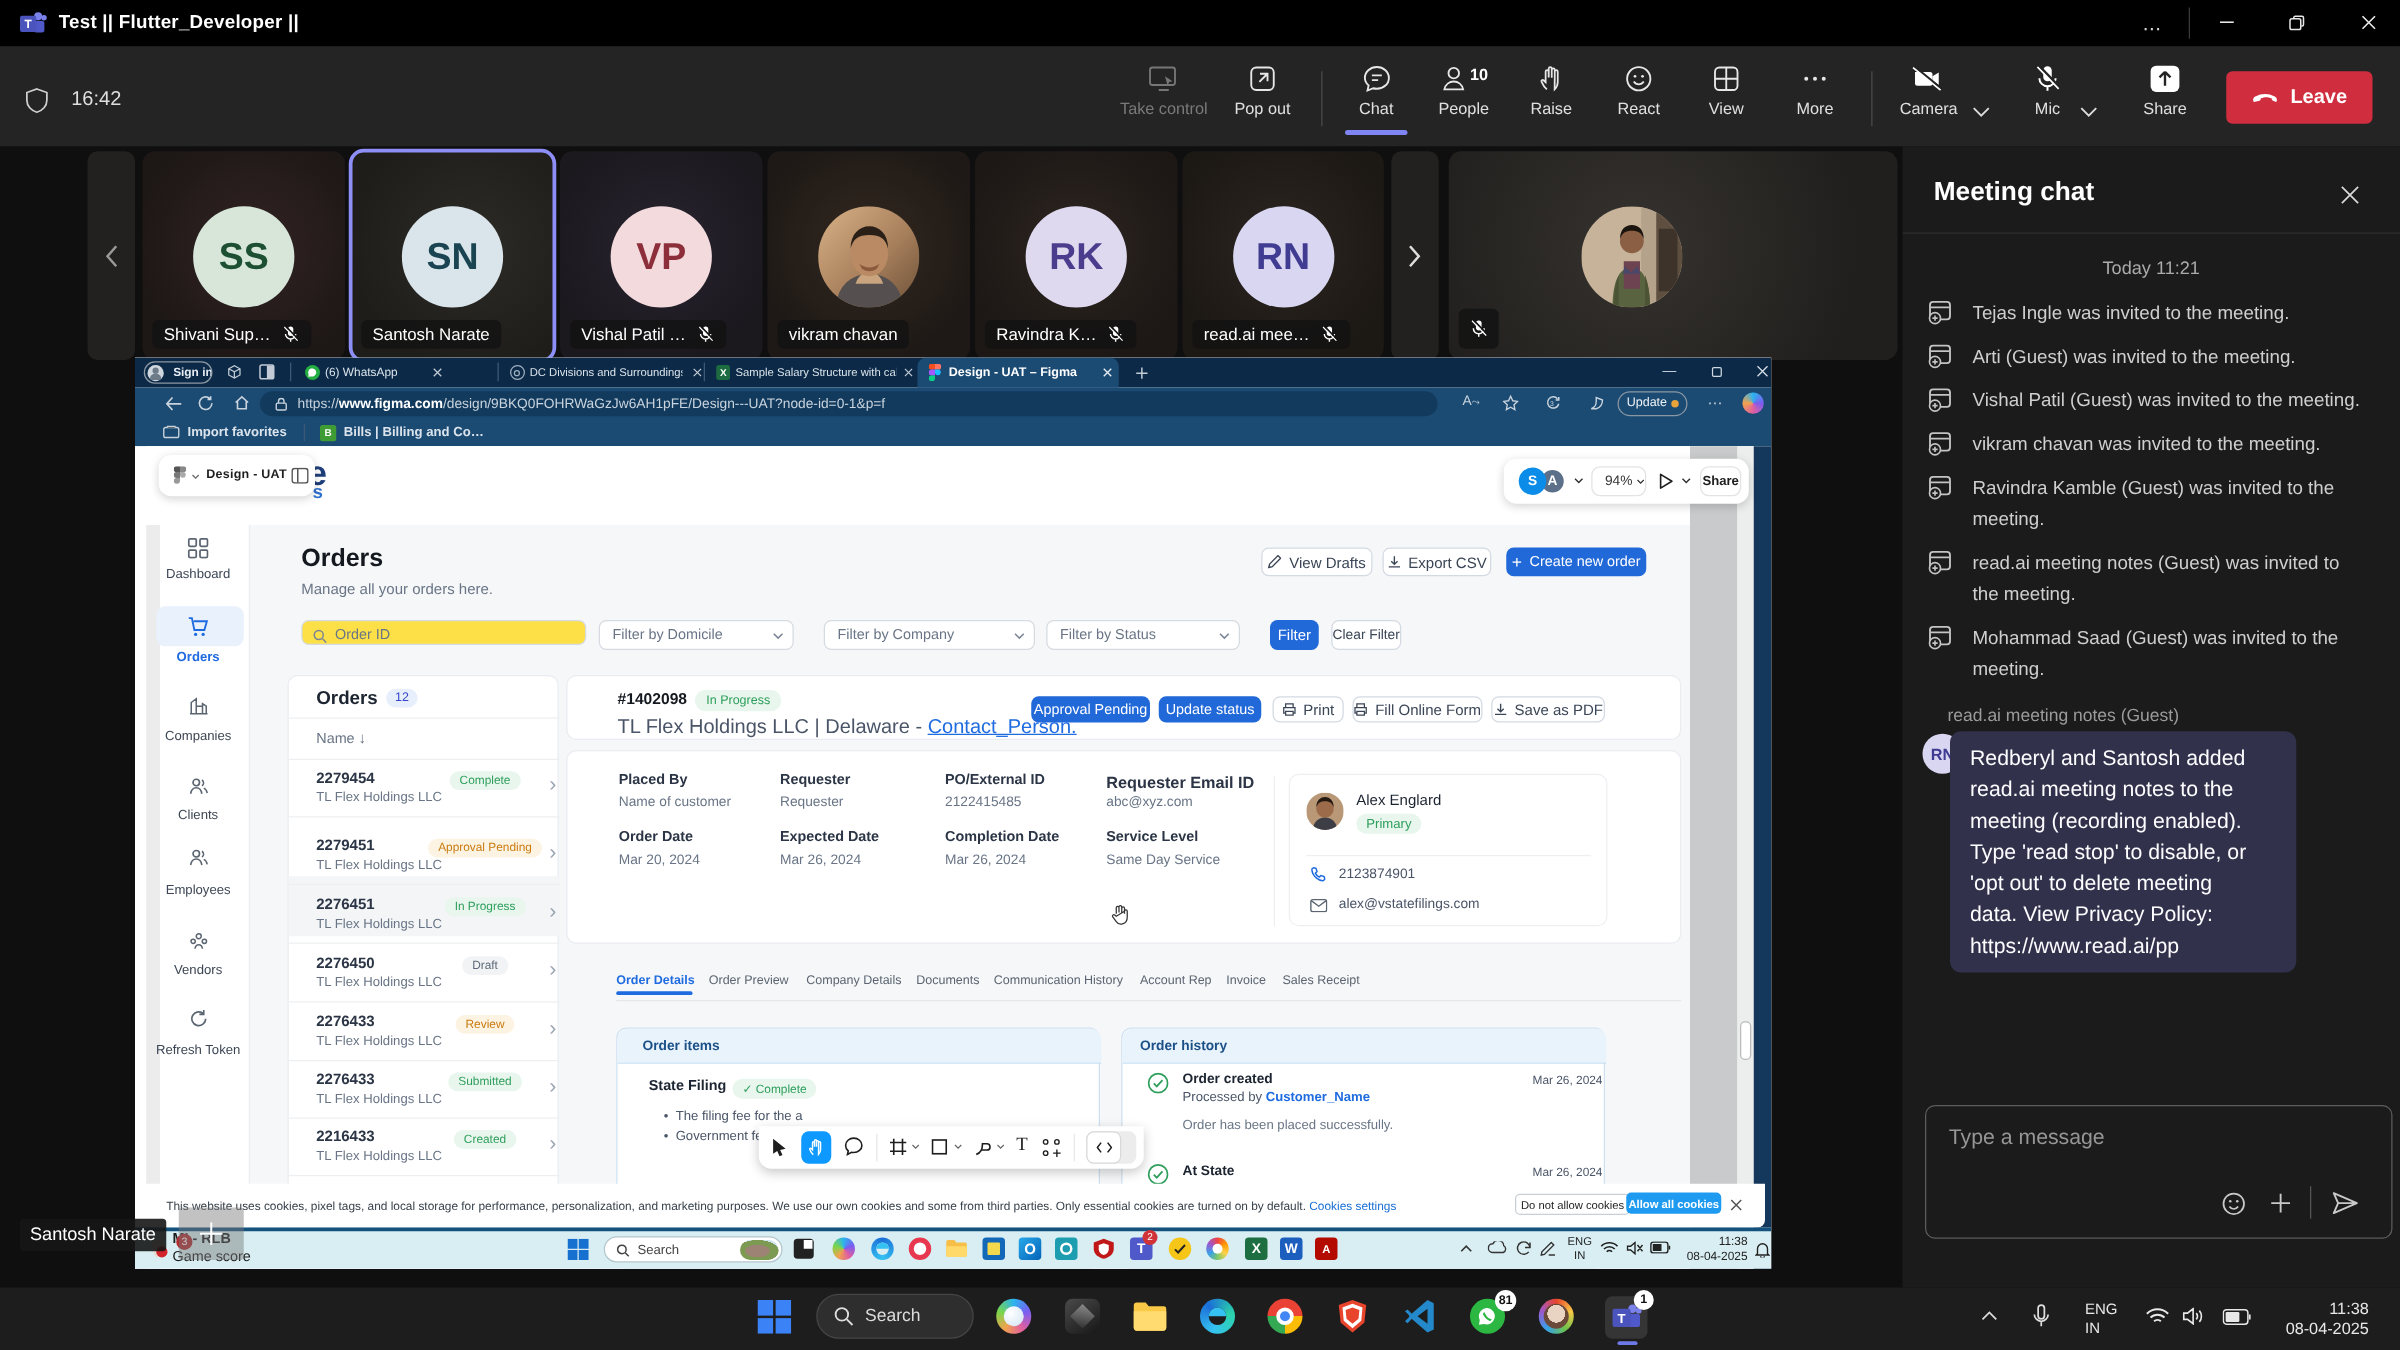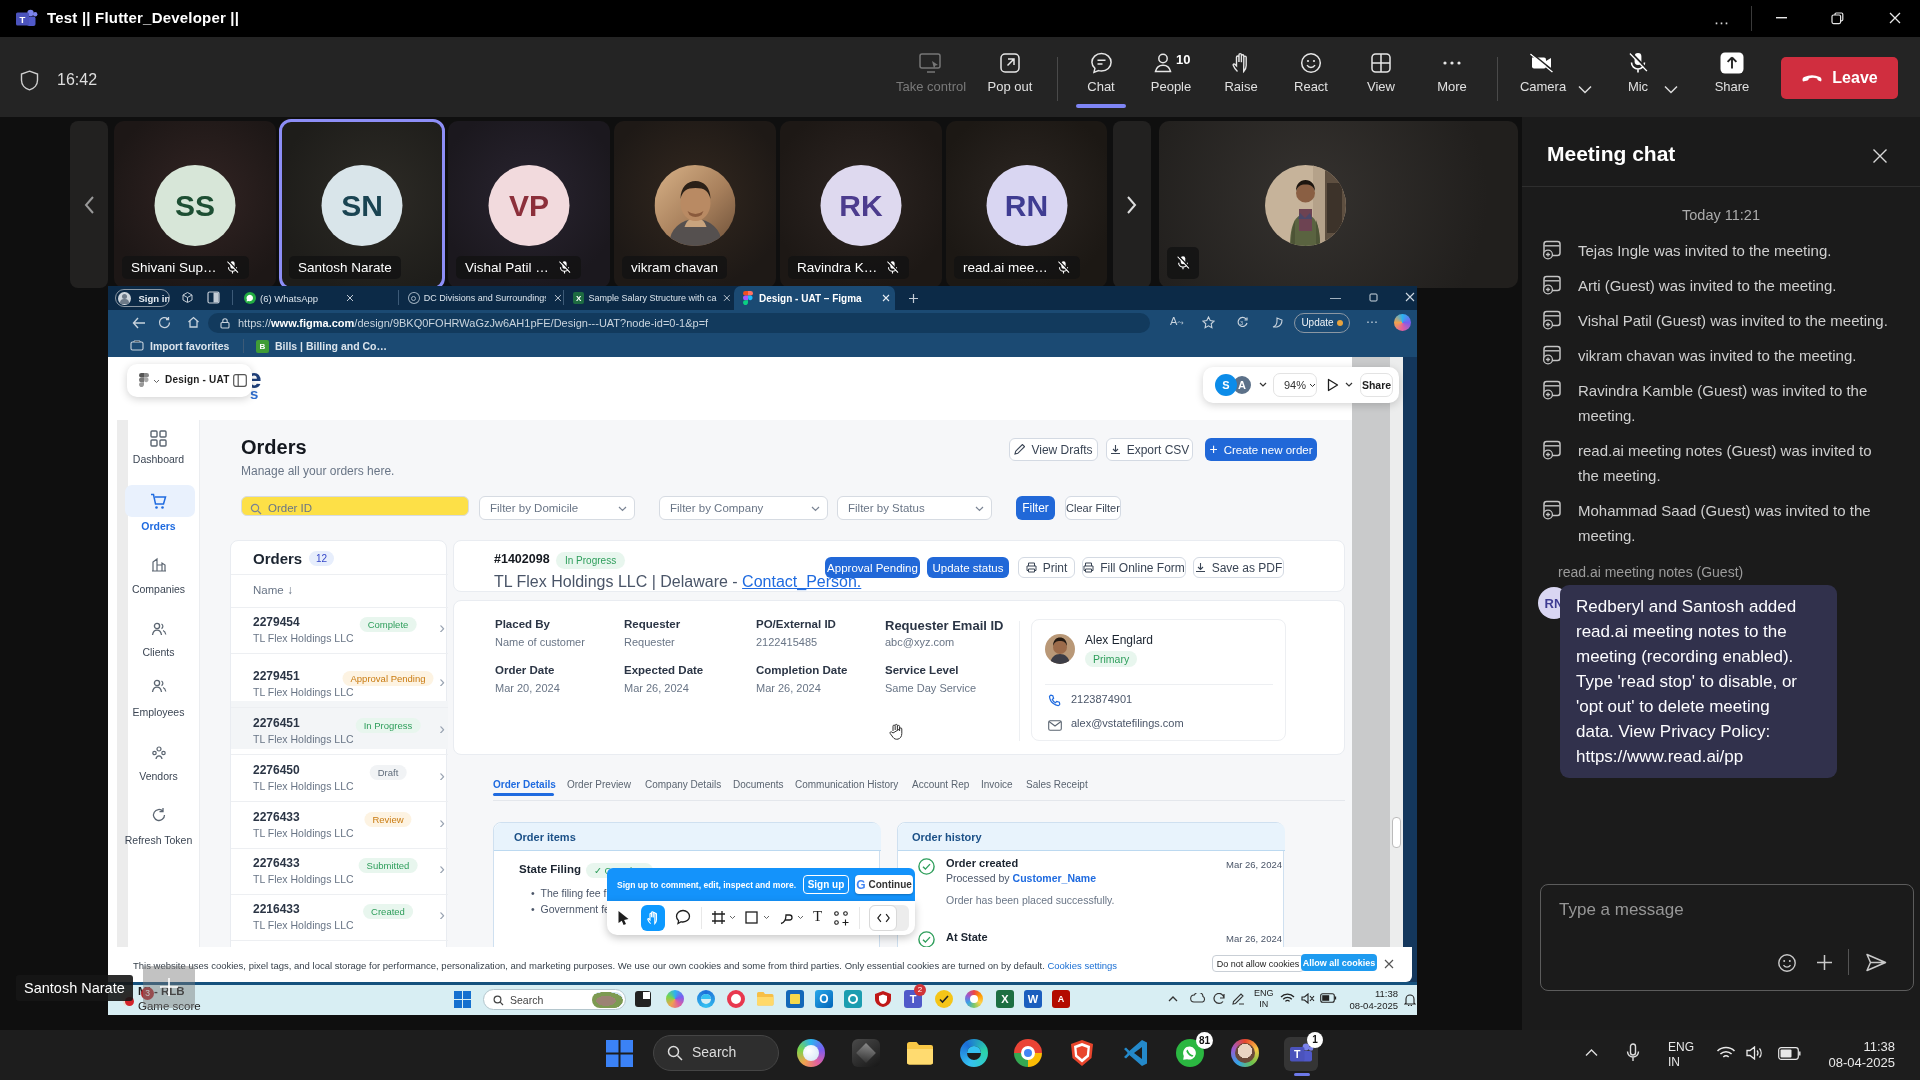--- a/index.html
+++ b/index.html
@@ -656,25 +656,20 @@
         <div class="abs" style="left:48px;top:49px;font-size:10.5px;color:#4a5568">Processed by <span style="color:#1f6be0;font-weight:700">Customer_Name</span></div>
         <div class="abs" style="left:48px;top:71px;font-size:10.5px;color:#697586;white-space:nowrap">Order has been placed successfully.</div>
         <svg class="abs" style="left:20px;top:108px" width="17" height="17" viewBox="0 0 17 17">
             <circle cx="8.5" cy="8.5" r="7.6" fill="none" stroke="#2e9e5b" stroke-width="1.4"></circle>
             <path d="M5 8.7l2.4 2.4 4.6-5" fill="none" stroke="#2e9e5b" stroke-width="1.4"></path>
           </svg>
         <div class="abs" style="left:48px;top:108px;font-size:11px;font-weight:700;color:#1b2430">At State</div>
         <div class="abs" style="left:328px;top:110px;font-size:9.5px;color:#4a5568;white-space:nowrap">Mar 26, 2024</div>
       </div>
 
-      <div class="abs" style="left:499px;top:511px;width:308px;height:33px;background:#1493fb;border-radius:6px 6px 0 0">
-        <div class="abs" style="left:10px;top:11px;font-size:8.5px;font-weight:700;color:#fff;white-space:nowrap;top:12px">Sign up to comment, edit, inspect and more.</div>
-        <div class="abs" style="left:196px;top:7px;width:46px;height:19px;border:1px solid #fff;border-radius:4px;color:#fff;font-size:10px;font-weight:700;display:flex;align-items:center;justify-content:center">Sign up</div>
-        <div class="abs" style="left:248px;top:7px;width:58px;height:19px;background:#fff;border-radius:4px;color:#333;font-size:10px;font-weight:700;display:flex;align-items:center;justify-content:center;gap:3px;box-shadow:0 1px 2px rgba(0,0,0,.25)"><span style="color:#4285F4;font-weight:700;font-size:12px">G</span>Continue</div>
-      </div>
       <div class="abs" style="left:499px;top:544px;width:308px;height:34px;background:#fff;border-radius:0 0 10px 10px;box-shadow:0 3px 9px rgba(0,0,0,.22)">
         <svg class="abs" style="left:10px;top:9px" width="13" height="15" viewBox="0 0 13 15">
             <path d="M1.5 1l10 8-4.4.9L9 14l-2.4 1-1.8-4.3L1.5 13z" fill="#1e1e1e"></path>
           </svg>
         <div class="abs" style="left:34px;top:4px;width:24px;height:26px;background:#0d99ff;border-radius:6px"><svg style="margin:4px 0 0 4px" width="16" height="18" viewBox="0 0 24 24">
               <path d="M8.5 20.5c-1.8-1.5-3.3-3.8-4.3-6.2-.4-1 .8-1.8 1.6-1.1l1.7 1.6V6.2a1.2 1.2 0 0 1 2.4 0V11M10 11V3.8a1.2 1.2 0 0 1 2.4 0V11m0 .2V4.9a1.2 1.2 0 0 1 2.4 0V11m0 .3V6.3a1.2 1.2 0 0 1 2.4 0v8.2c0 2.8-1.1 4.6-2.5 6z" fill="none" stroke="#fff" stroke-width="1.7"></path>
             </svg></div>
         <svg class="abs" style="left:68px;top:8px" width="16" height="16" viewBox="0 0 16 16">
             <path d="M8 1.5c3.6 0 6.5 2.6 6.5 5.8S11.6 13 8 13c-.6 0-1.2-.1-1.8-.2L3 14.5l.6-2.7A5.7 5.7 0 0 1 1.5 7.3C1.5 4.1 4.4 1.5 8 1.5z" fill="none" stroke="#1e1e1e" stroke-width="1.3"></path>
           </svg>

